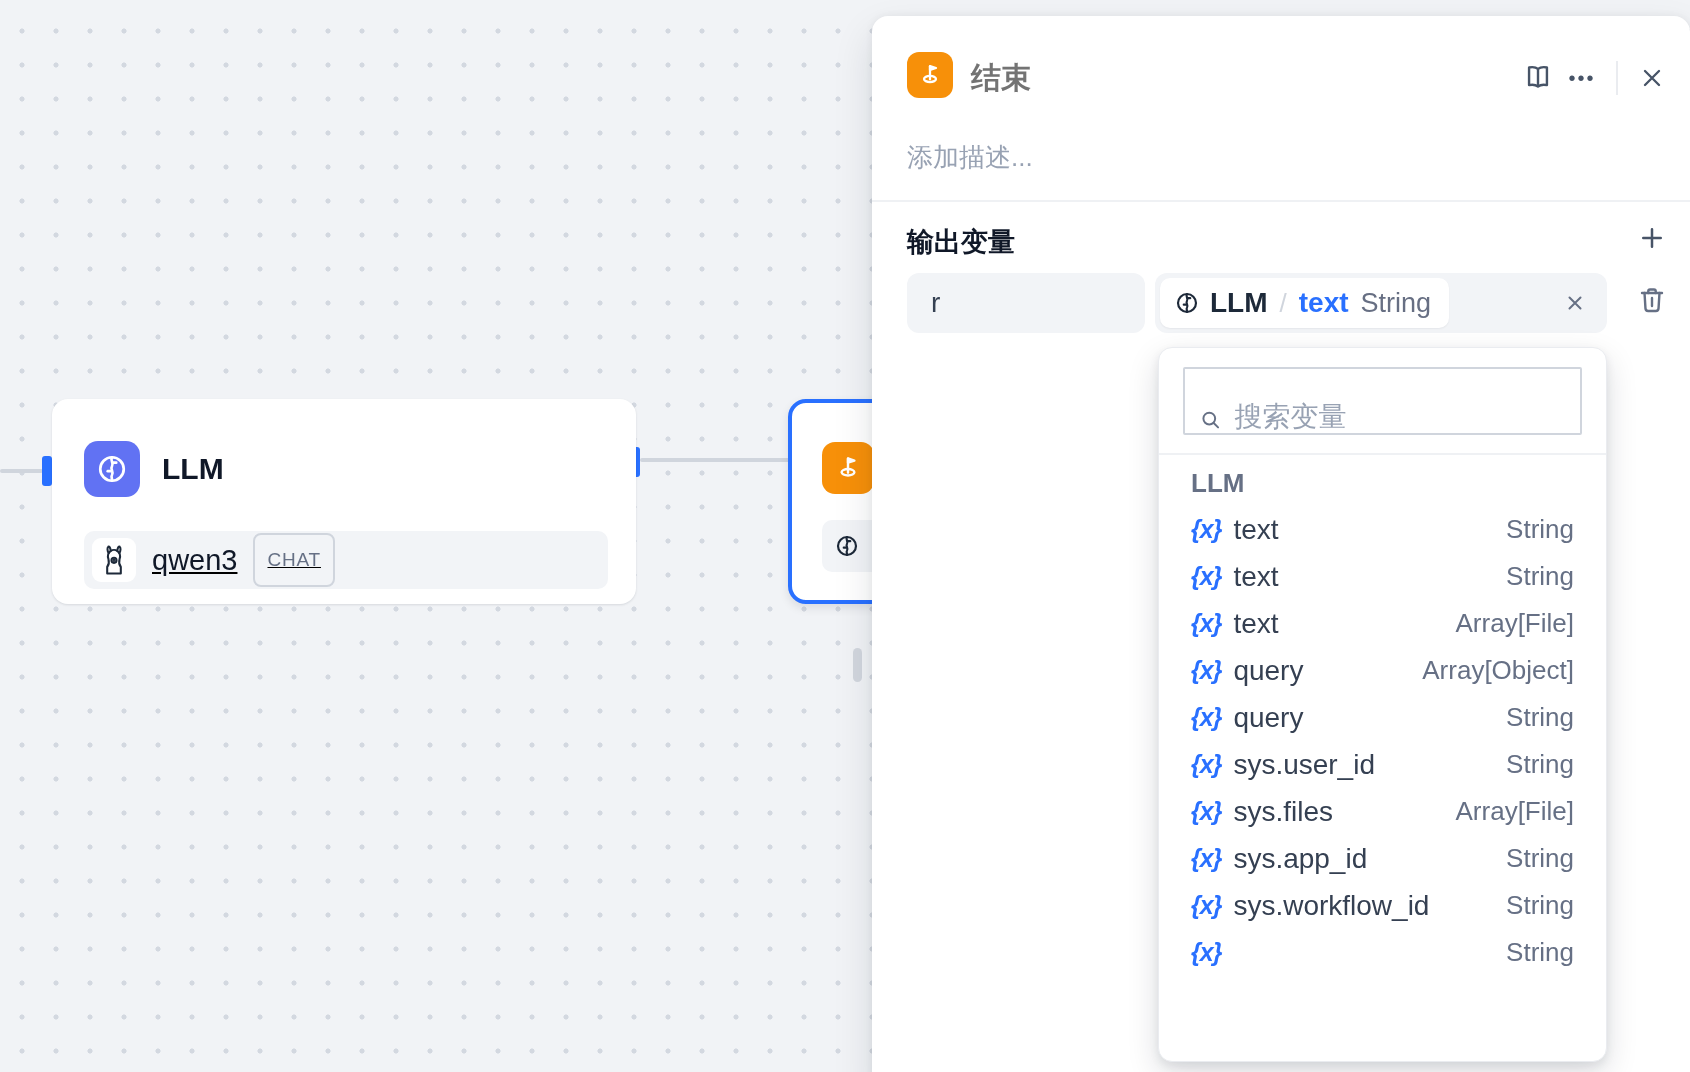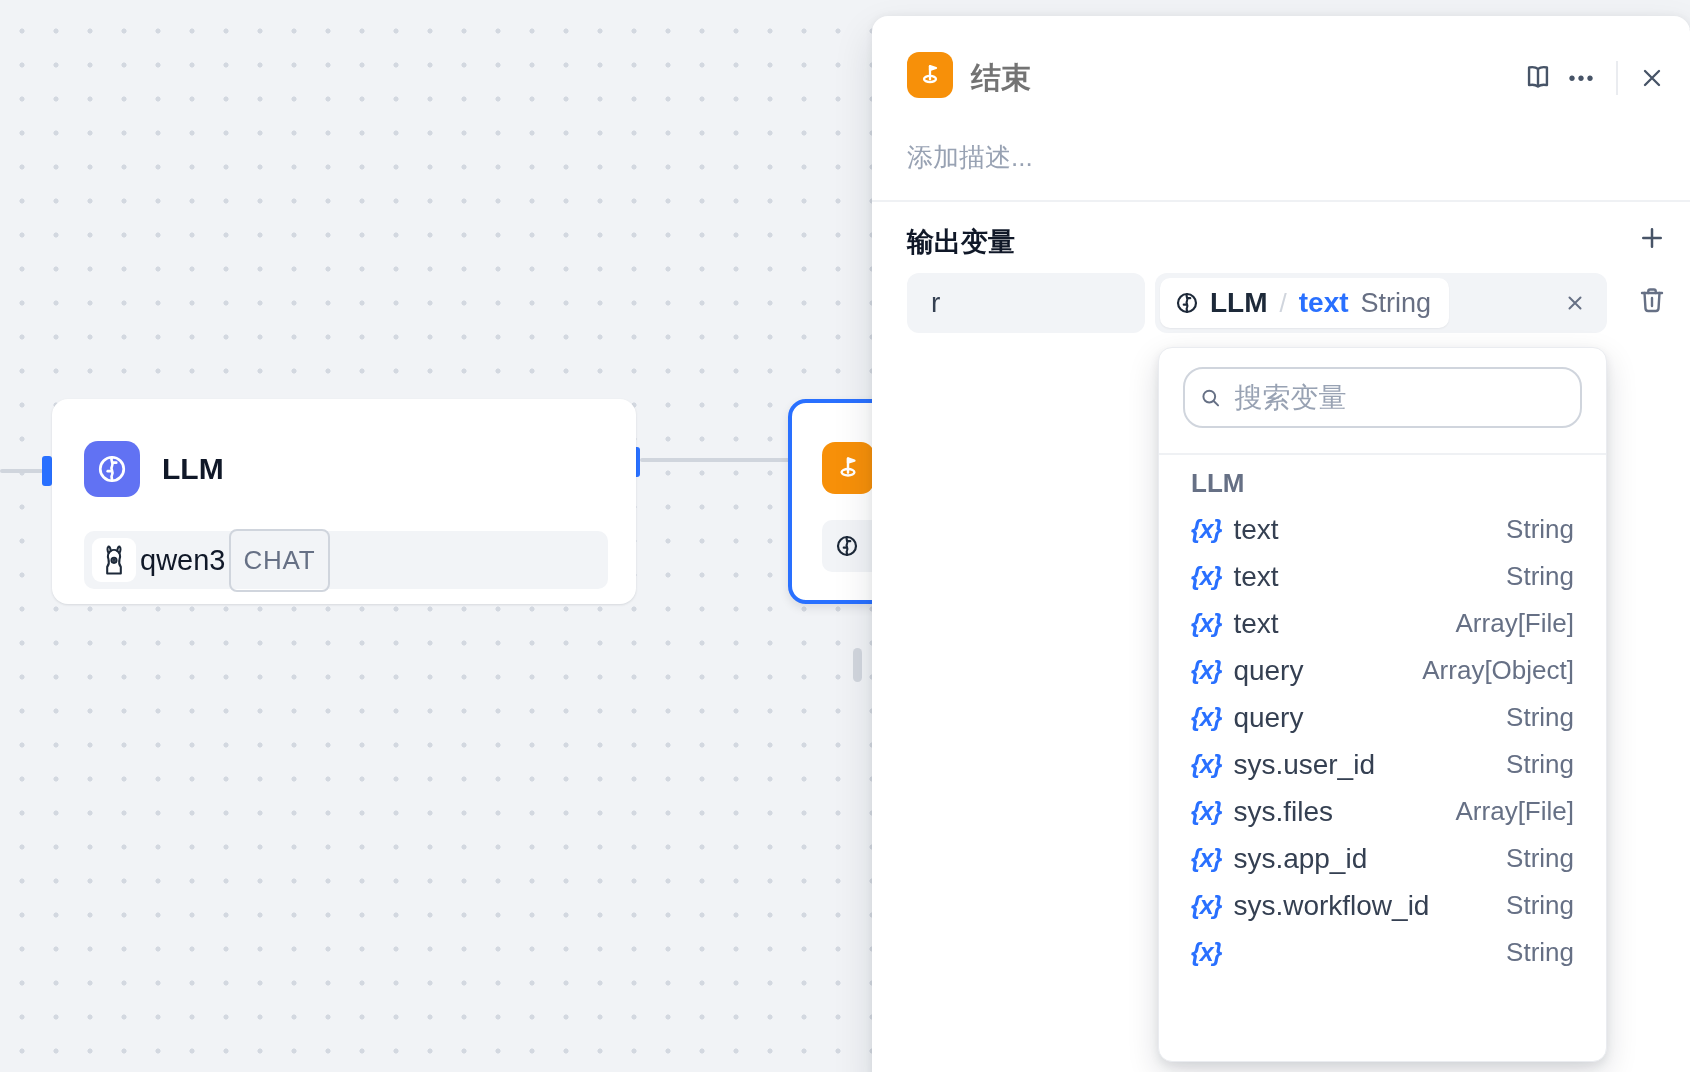--- a/index.html
+++ b/index.html
@@ -20,25 +20,25 @@
     box-shadow:0 1px 3px rgba(16,24,40,.08), 0 1px 2px rgba(16,24,40,.04); }
   .node-head { display:flex; align-items:center; gap:22px; }
   .node-icon { display:flex; align-items:center; justify-content:center; border-radius:14px; }
   .node-title { font-size:30px; font-weight:700; color:#101828; }
   .node-pill { position:absolute; background:#F2F4F7; border-radius:10px;
     display:flex; align-items:center; }
 
   #llm-node { left:52px; top:399px; width:584px; height:205px; }
   #llm-node .node-head { position:absolute; left:32px; top:42px; }
   #llm-icon { width:56px; height:56px; background:#6172F3; }
-  #llm-pill { left:32px; top:132px; width:524px; height:58px; gap:4px; padding:0 8px; }
+  #llm-pill { left:32px; top:132px; width:524px; height:58px; gap:16px; padding:0 8px;text-decoration:underline; }
   .model-avatar { width:44px; height:44px; background:#fff; border-radius:9px;
     display:flex; align-items:center; justify-content:center; }
   .model-name { font-size:29px; font-weight:500; color:#101828; }
-  .model-badge { font-size:26px; font-weight:500; color:#667085; letter-spacing:.8px;
+  .model-badge { font-size:19px; font-weight:500; color:#667085; letter-spacing:.8px;
     border:2px solid #D0D5DD; border-radius:8px; padding:14px 12px; }
 
   #end-node { left:788px; top:399px; width:310px; height:205px;
     border:4px solid #2970FF; border-radius:18px;
     box-shadow:0 4px 10px rgba(16,24,40,.10); }
   #end-node .node-head { position:absolute; left:30px; top:39px; }
   #end-icon { width:52px; height:52px; background:#F79009; border-radius:13px; }
   #end-pill { left:30px; top:117px; width:250px; height:52px; gap:12px; padding:0 12px; }
   #end-pill .chip-node-label { font-size:28px; font-weight:600; color:#1D2939; }
 
@@ -84,23 +84,23 @@
   .chip-var { font-size:28px; font-weight:600; color:#2970FF; }
   .chip-type { font-size:27px; color:#676F83; margin-left:2px; }
   .chip-clear { margin-left:auto; }
 
   .trash-btn { position:absolute; right:16px; top:262px; }
 
   
   .dropdown { position:absolute; left:286px; top:331px; width:449px; height:715px;
     background:#fff; border:1px solid #EAECF0; border-radius:14px;
     box-shadow:0 12px 32px rgba(16,24,40,.14), 0 4px 10px rgba(16,24,40,.08); }
-  .search-box { position:absolute; left:24px; top:19px; width:399px; height:61px;
-    border:2px solid #D0D5DD; border-radius:20px; background:#fff;
-    display:flex; align-items:center; gap:12px; padding:0 14px; }
+  .search-box { position:absolute; left:24px; top:19px; width:399px; height:68px;
+    border:2px solid #D0D5DD; border-radius:2px; background:#fff;
+    display:flex; align-items:flex-end; gap:12px; padding:0 14px; }
   .search-box input { border:none; outline:none; font-size:28px; color:#354052;
     width:100%; background:transparent; font-family:inherit; }
   .search-box input::placeholder { color:#98A2B3; }
   .dd-divider { position:absolute; left:0; right:0; top:105px; height:2px; background:#EFF1F4; }
   .var-list { position:absolute; left:24px; right:24px; top:112px; bottom:10px;
     display:flex; flex-direction:column; overflow:hidden; }
   .group-label { height:46px; display:flex; align-items:center; padding:0 8px;
     font-size:26px; font-weight:600; color:#667085; }
   .var-option { height:47px; display:flex; align-items:center; gap:12px;
     padding:0 8px; border-radius:8px; cursor:pointer; }

